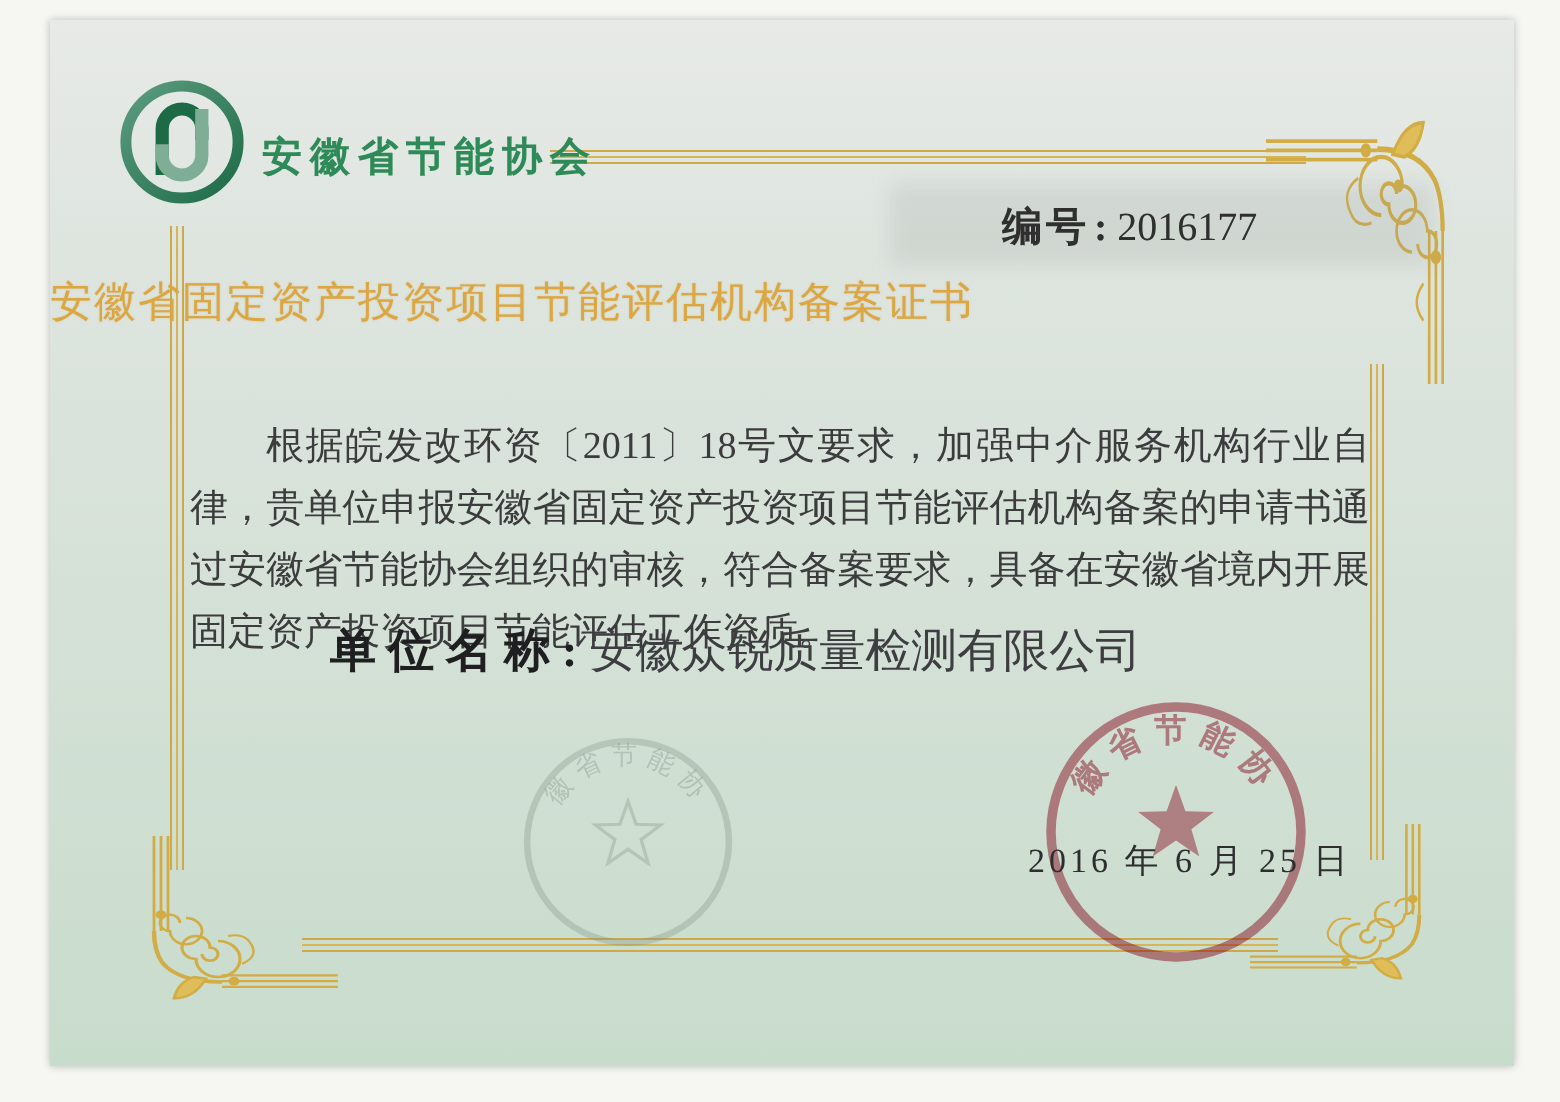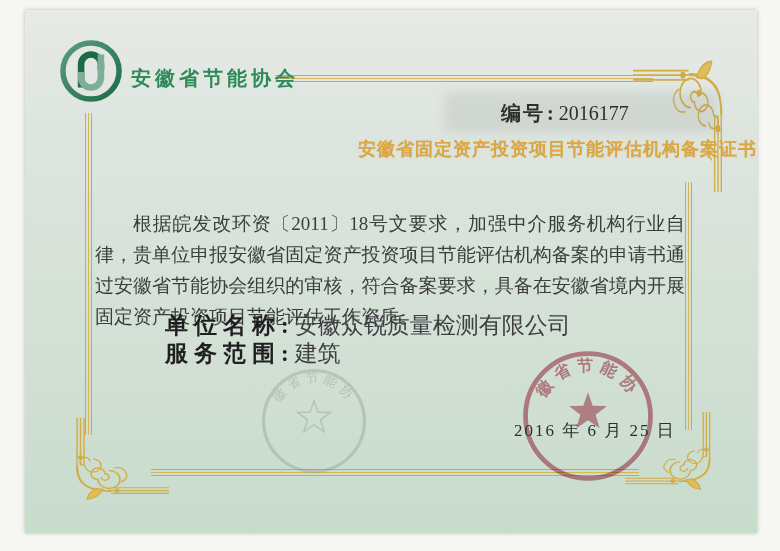--- a/index.html
+++ b/index.html
@@ -36,23 +36,23 @@
     position:absolute;left:420px;top:82px;width:272px;height:40px;
     background:rgba(148,153,150,.20);filter:blur(5px);
   }
   .serial{
     position:absolute;left:476px;top:90px;font-size:20px;color:#2f2f30;
   }
   .serial .lbl{font-family:"Liberation Sans",sans-serif;font-weight:bold;letter-spacing:2px;}
   .serial .col{padding:0 5px 0 2px;font-weight:bold;}
   
   .title{
-    position:absolute;left:0;top:127px;width:732px;text-align:right;
-    font-family:"Liberation Sans",sans-serif;font-weight:bold;
-    font-size:18px;color:#dca640;letter-spacing:1px;
+    position:absolute;left:0;top:127px;width:732px;text-align:left;
+    font-family:"Liberation Sans",sans-serif;font-weight:normal;
+    font-size:21px;color:#dca640;letter-spacing:1px;
     text-shadow:0 0 1px rgba(200,140,40,.35);
   }
   
   .bodytext{
     position:absolute;left:70px;top:198px;width:590px;
     font-size:19px;line-height:31px;color:#3c3c3e;
     text-align:justify;text-indent:2em;
   }
   
   .fields{position:absolute;left:140px;top:300px;}
@@ -139,23 +139,20 @@
   </div>
 
   <div class="title">安徽省固定资产投资项目节能评估机构备案证书</div>
 
   <div class="bodytext">根据皖发改环资〔2011〕18号文要求，加强中介服务机构行业自律，贵单位申报安徽省固定资产投资项目节能评估机构备案的申请书通过安徽省节能协会组织的审核，符合备案要求，具备在安徽省境内开展固定资产投资项目节能评估工作资质。</div>
 
   <div class="fields">
     <div class="frow">
       <span class="flabel">单位名称</span><span class="fcolon">:</span><span class="fvalue">安徽众锐质量检测有限公司</span>
     </div>
-    <div class="frow">
-      <span class="flabel">服务范围</span><span class="fcolon">:</span><span class="fvalue">建筑</span>
-    </div>
   </div>
 
   <svg class="seal seal-emboss" viewBox="0 0 150 150">
     <defs>
       <path id="arcE" d="M30 58.6 A48 48 0 0 1 120 58.6" fill="none"></path>
     </defs>
     <circle cx="75" cy="75" r="62" fill="none" stroke="rgba(125,145,130,0.40)" stroke-width="4"></circle>
     <polygon points="75,50 80,64.1 95,64.5 83.1,73.6 87.3,88 75,79.5 62.7,88 66.9,73.6 55,64.5 70,64.1" fill="none" stroke="rgba(125,145,130,0.40)" stroke-width="2"></polygon>
     <text font-size="16" fill="rgba(125,145,130,0.45)" letter-spacing="5" font-family="Liberation Serif, serif">
       <textPath href="#arcE" startOffset="50%" text-anchor="middle">安徽省节能协会</textPath>

